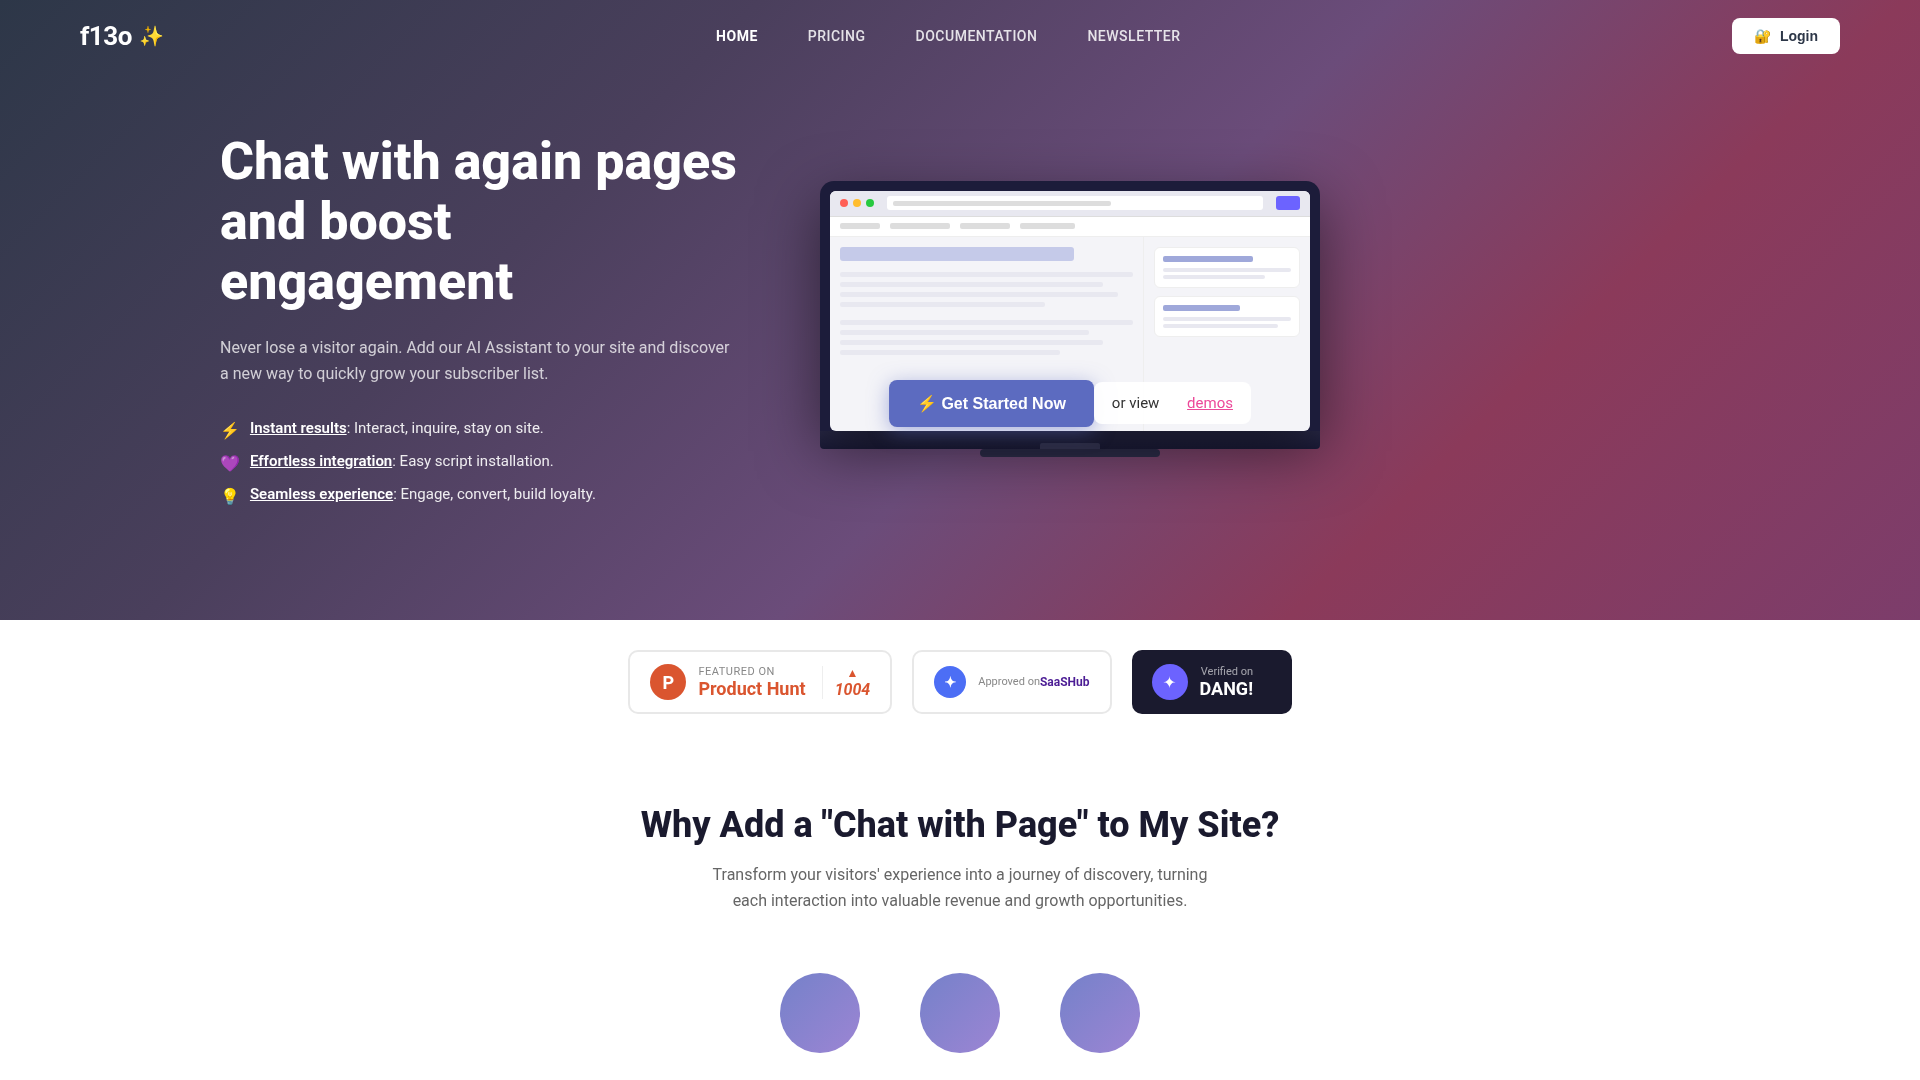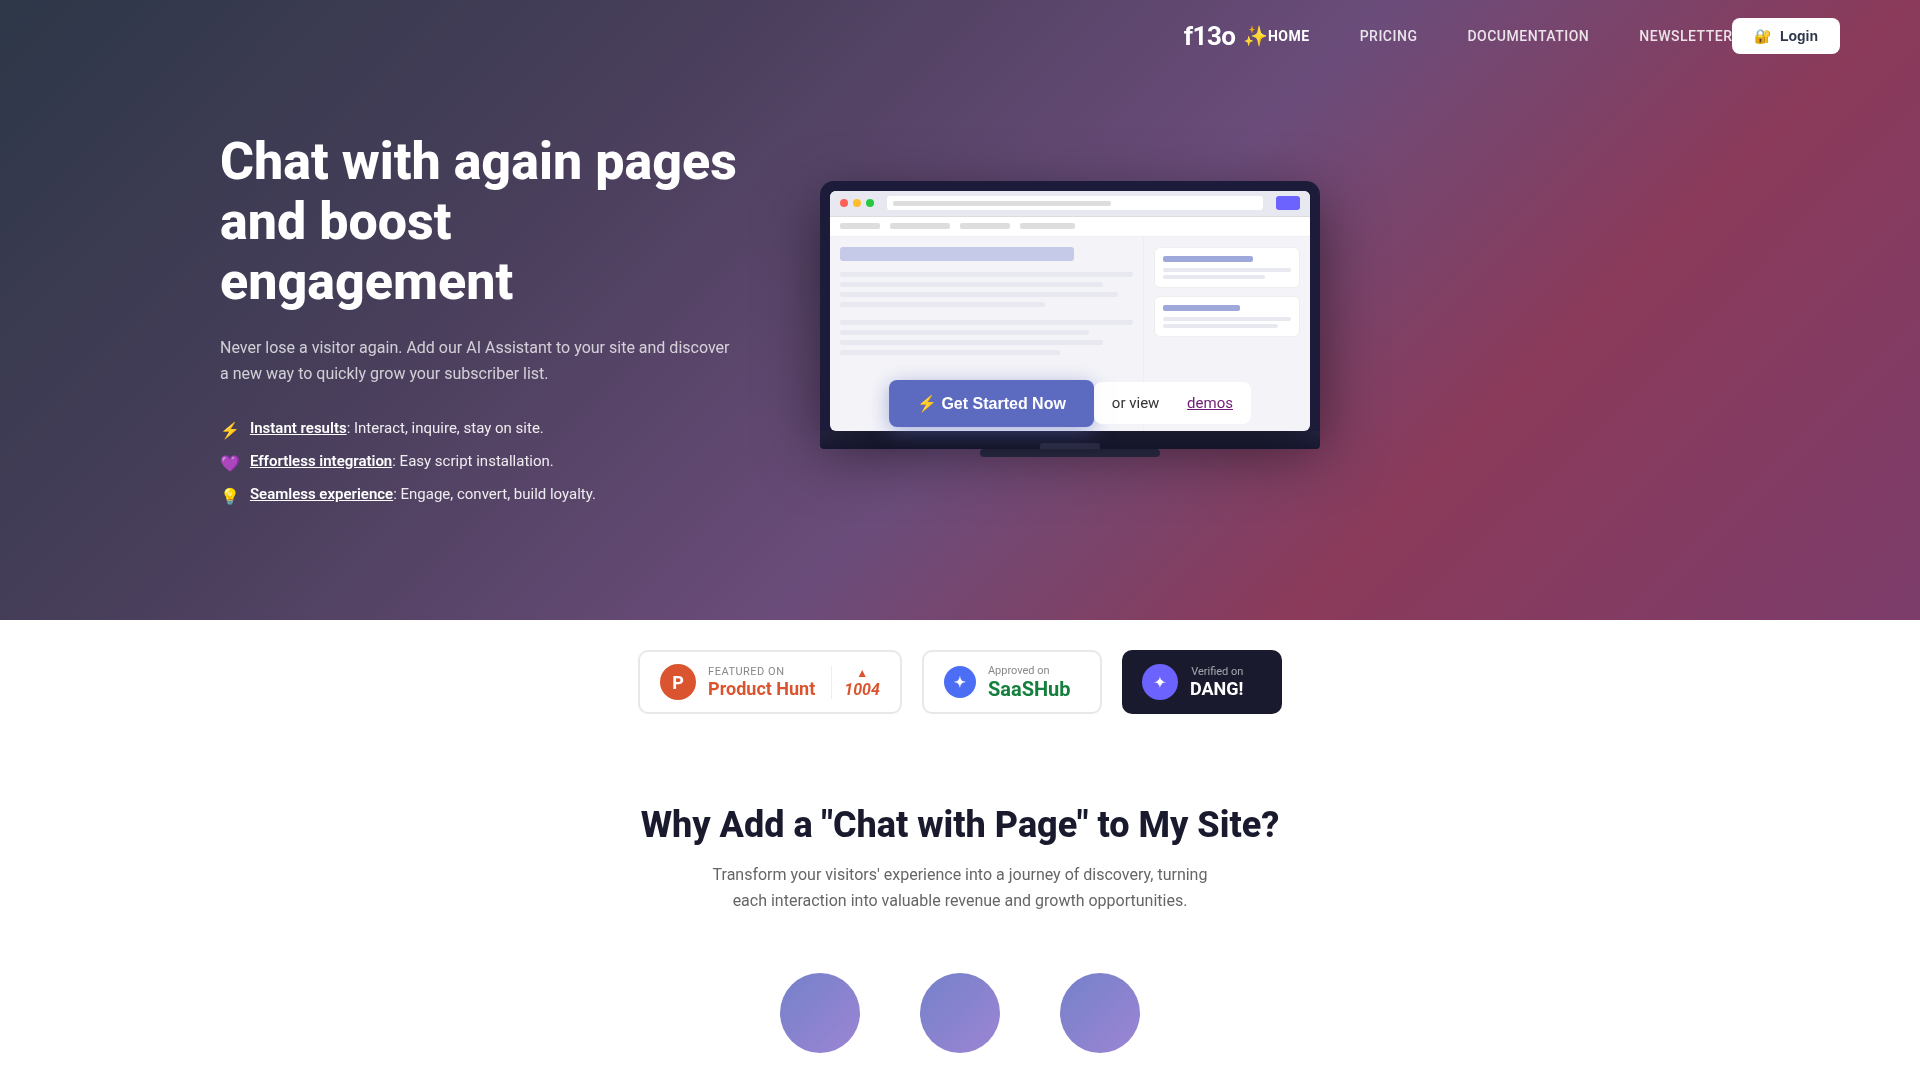--- a/index.html
+++ b/index.html
@@ -16,21 +16,21 @@
     .hero-section {
       background: linear-gradient(135deg, #2d3748 0%, #4a3f5c 30%, #6b4c7a 55%, #8b3a5a 75%, #7c3d6b 100%);
       min-height: 620px;
       position: relative;
     }
 
     
     .navbar {
       display: flex;
       align-items: center;
-      justify-content: flex-end;
+      justify-content: space-between;
       padding: 18px 80px;
       position: relative;
       z-index: 10;
     }
     .logo {
       display: flex;
       align-items: center;
       gap: 8px;
       font-size: 26px;
       font-weight: 700;
@@ -222,30 +222,30 @@
       border-radius: 50%;
       display: flex;
       align-items: center;
       justify-content: center;
       color: #fff;
       font-size: 14px;
       font-weight: 700;
     }
     .badge-saas-text {
       display: flex;
-      flex-direction: column;
+      flex-direction: row;
     }
     .badge-saas-label {
       font-size: 11px;
       color: #888;
     }
     .badge-saas-name {
-      font-size: 20px;
-      font-weight: 700;
-      color: #15803d;
+      font-size: 12px;
+      font-weight: 700;
+      color: #4c1d95;
     }
     .badge-dang {
       background: #1a1a2e;
       min-width: 160px;
       border-radius: 10px;
     }
     .badge-dang-logo {
       width: 36px;
       height: 36px;
       background: #6c63ff;
@@ -409,21 +409,21 @@
                   <div style="width:90%;height:4px;background:#e8e8f0;border-radius:2px;"></div>
                 </div>
               </div>
             </div>
           </div>
         </div>
         
         <div style="position:absolute;bottom:30px;left:50%;transform:translateX(-50%);display:flex;align-items:center;white-space:nowrap;">
           <button class="cta-primary">⚡ Get Started Now</button>
           <div style="background:rgba(255,255,255,0.92);border-radius:8px;padding:12px 18px;font-size:15px;color:#333;">
-            <span>or view </span><a style="color:#701a75;text-decoration:underline;cursor:pointer;margin-left:24px;">demos</a>
+            <span>or view </span><a style="color:#ec4899;text-decoration:underline;cursor:pointer;margin-left:24px;">demos</a>
           </div>
         </div>
         
         <div style="background:linear-gradient(180deg,#2a2a4a,#1c1c3a);height:18px;border-radius:0 0 4px 4px;display:flex;justify-content:center;align-items:flex-end;">
           <div style="width:60px;height:6px;background:#3a3a5a;border-radius:2px 2px 0 0;"></div>
         </div>
         <div style="background:#2d2d4a;height:8px;border-radius:4px;width:180px;margin:0 auto;"></div>
       </div>
     </div>
   </div>

